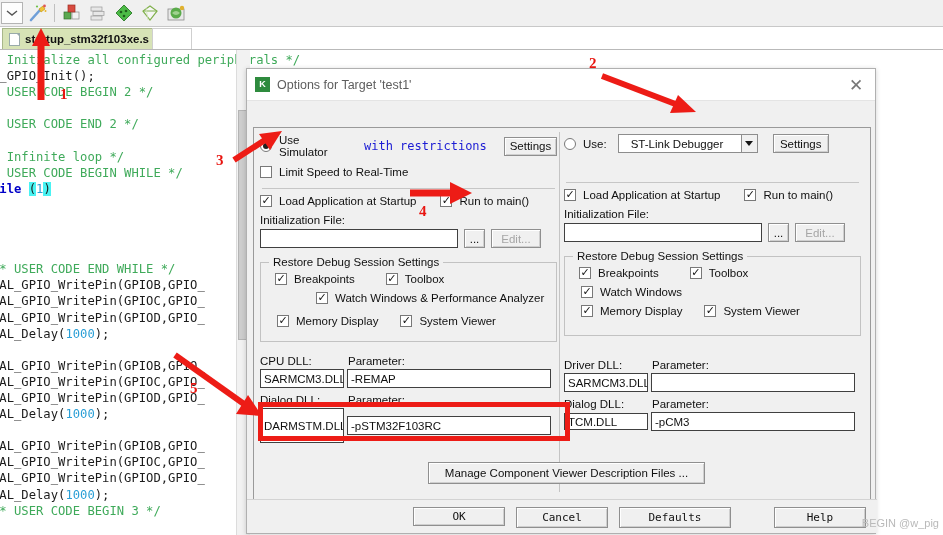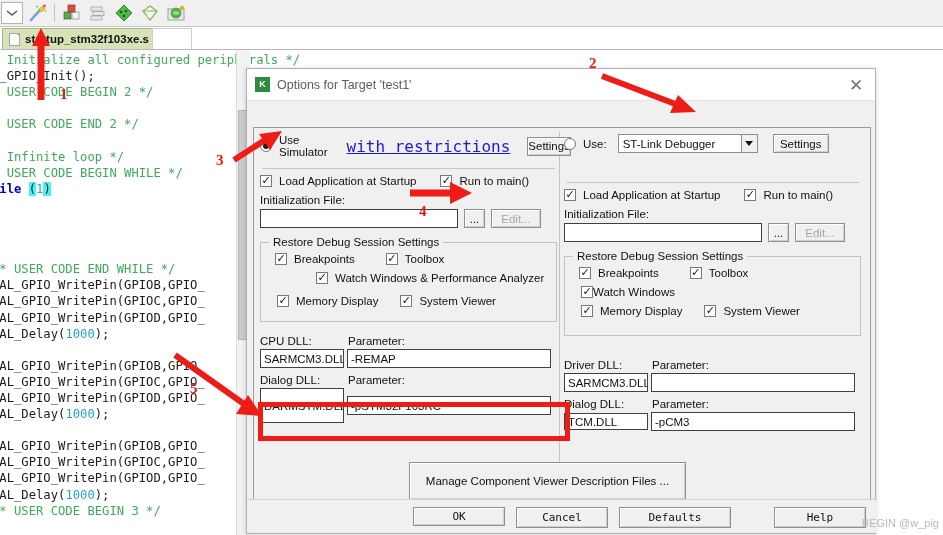--- a/index.html
+++ b/index.html
@@ -165,40 +165,40 @@
     background: #ffffff; border: 1px solid #404040;
     font-family: "Liberation Sans", sans-serif; font-size: 11.5px; color: #101010;
     display: flex; align-items: center; padding: 0 3px; overflow: hidden;
     white-space: nowrap;
   }
 
   .combo {
     background: #ffffff; border: 1px solid #8d8d8d;
     display: flex; align-items: center; justify-content: space-between;
     font-family: "Liberation Sans", sans-serif; font-size: 11.5px; color: #101010;
-    padding-left: 4px;
+    padding-left: 12px;
   }
   .combo-arrow {
     width: 16px; height: 100%; background: #f0f0f0; border-left: 1px solid #8d8d8d;
     display: flex; align-items: center; justify-content: center;
   }
   .caret-dn {
     border-left: 4px solid transparent; border-right: 4px solid transparent;
     border-top: 5px solid #141414;
   }
 
   .groupbox { position: relative; border: 1px solid #c2c2c2; }
   .group-title {
     position: absolute; left: 8px; top: -7px; background: #f0f0f0; padding: 0 4px;
     font-family: "Liberation Sans", sans-serif; font-size: 11.5px; color: #101010;
   }
 
   .link {
-    font-family: "DejaVu Sans Mono", monospace; font-size: 16px;
-    color: #1b1bd4; text-decoration: underline; cursor: pointer; white-space: nowrap;
+    font-family: "DejaVu Sans Mono", monospace; font-size: 12px;
+    color: #1b1bd4; cursor: pointer; white-space: nowrap;
   }
 
   #dlg-footer {
     position: absolute; left: 0; bottom: 0; width: 630px; height: 34px;
     border-top: 1px solid #d3d3d3; background: #f0f0f0;
   }
 
   
   .anno-num {
     position: absolute; color: #e8140f; font-size: 15px; font-weight: 600;
@@ -332,20 +332,24 @@
 
       <div class="col left">
 
         <div class="row" style="gap:7px;">
           <span class="radio on"></span>
           <span class="lbl">Use Simulator</span>
           <span class="link" style="margin-left:12px;">with restrictions</span>
           <span class="btn" style="width:58px;height:19px;margin-left:10px;">Settings</span>
         </div>
 
+        <div class="row" style="gap:7px;margin-top:8px;">
+          <span class="cbx"></span>
+          <span class="lbl">Limit Speed to Real-Time</span>
+        </div>
 
         <div class="hline" style="margin-top:10px;"></div>
 
         <div class="row" style="margin-top:6px;">
           <span class="cbx on"></span>
           <span class="lbl" style="margin-left:7px;">Load Application at Startup</span>
           <span class="cbx on" style="margin-left:24px;"></span>
           <span class="lbl" style="margin-left:7px;">Run to main()</span>
         </div>
 
@@ -430,21 +434,21 @@
         <div class="groupbox" style="margin-top:14px;height:80px;">
           <span class="group-title">Restore Debug Session Settings</span>
           <div class="row" style="margin:10px 0 0 14px;">
             <span class="cbx on"></span>
             <span class="lbl" style="margin-left:7px;">Breakpoints</span>
             <span class="cbx on" style="margin-left:31px;"></span>
             <span class="lbl" style="margin-left:7px;">Toolbox</span>
           </div>
           <div class="row" style="margin:7px 0 0 16px;">
             <span class="cbx on"></span>
-            <span class="lbl" style="">Watch Windows</span>
+            <span class="lbl" style="margin-left:7px;">Watch Windows</span>
           </div>
           <div class="row" style="margin:7px 0 0 16px;">
             <span class="cbx on"></span>
             <span class="lbl" style="margin-left:7px;">Memory Display</span>
             <span class="cbx on" style="margin-left:22px;"></span>
             <span class="lbl" style="margin-left:7px;">System Viewer</span>
           </div>
         </div>
 
         <div class="row" style="margin-top:23px;">
@@ -460,21 +464,21 @@
           <span class="lbl" style="width:88px;">Dialog DLL:</span>
           <span class="lbl">Parameter:</span>
         </div>
         <div class="row" style="margin-top:2px;">
           <span class="tfield" style="width:84px;height:17px;">TCM.DLL</span>
           <span class="tfield" style="width:204px;height:19px;margin-left:3px;">-pCM3</span>
         </div>
       </div>
     </div>
 
-    <div class="btn" style="position:absolute;left:162px;top:393px;width:277px;height:38px;">Manage Component Viewer Description Files ...</div>
+    <div class="btn" style="position:absolute;left:181px;top:393px;width:277px;height:22px;">Manage Component Viewer Description Files ...</div>
 
     <div id="dlg-footer">
       <div class="btn mono" style="position:absolute;left:166px;top:7px;width:92px;height:19px;">OK</div>
       <div class="btn mono" style="position:absolute;left:269px;top:7px;width:92px;height:21px;">Cancel</div>
       <div class="btn mono" style="position:absolute;left:372px;top:7px;width:112px;height:21px;">Defaults</div>
       <div class="btn mono" style="position:absolute;left:527px;top:7px;width:92px;height:21px;">Help</div>
     </div>
   </div>
 
   <div id="red-rect"></div>

